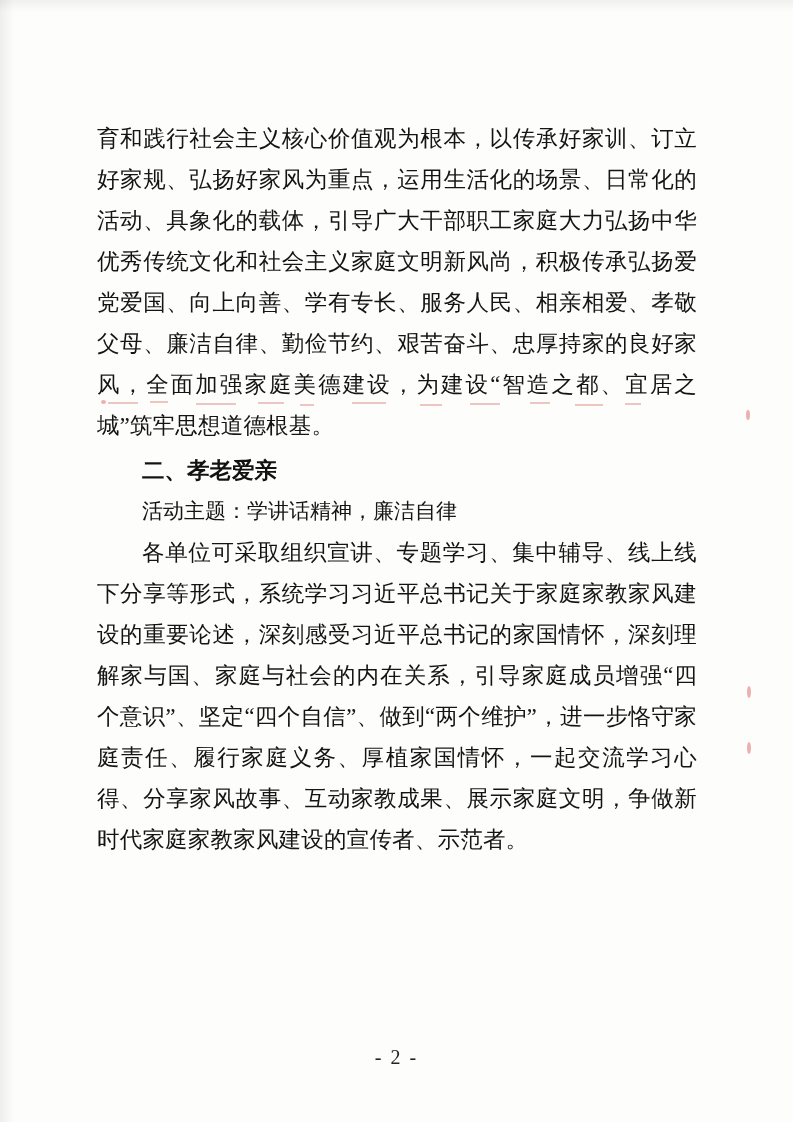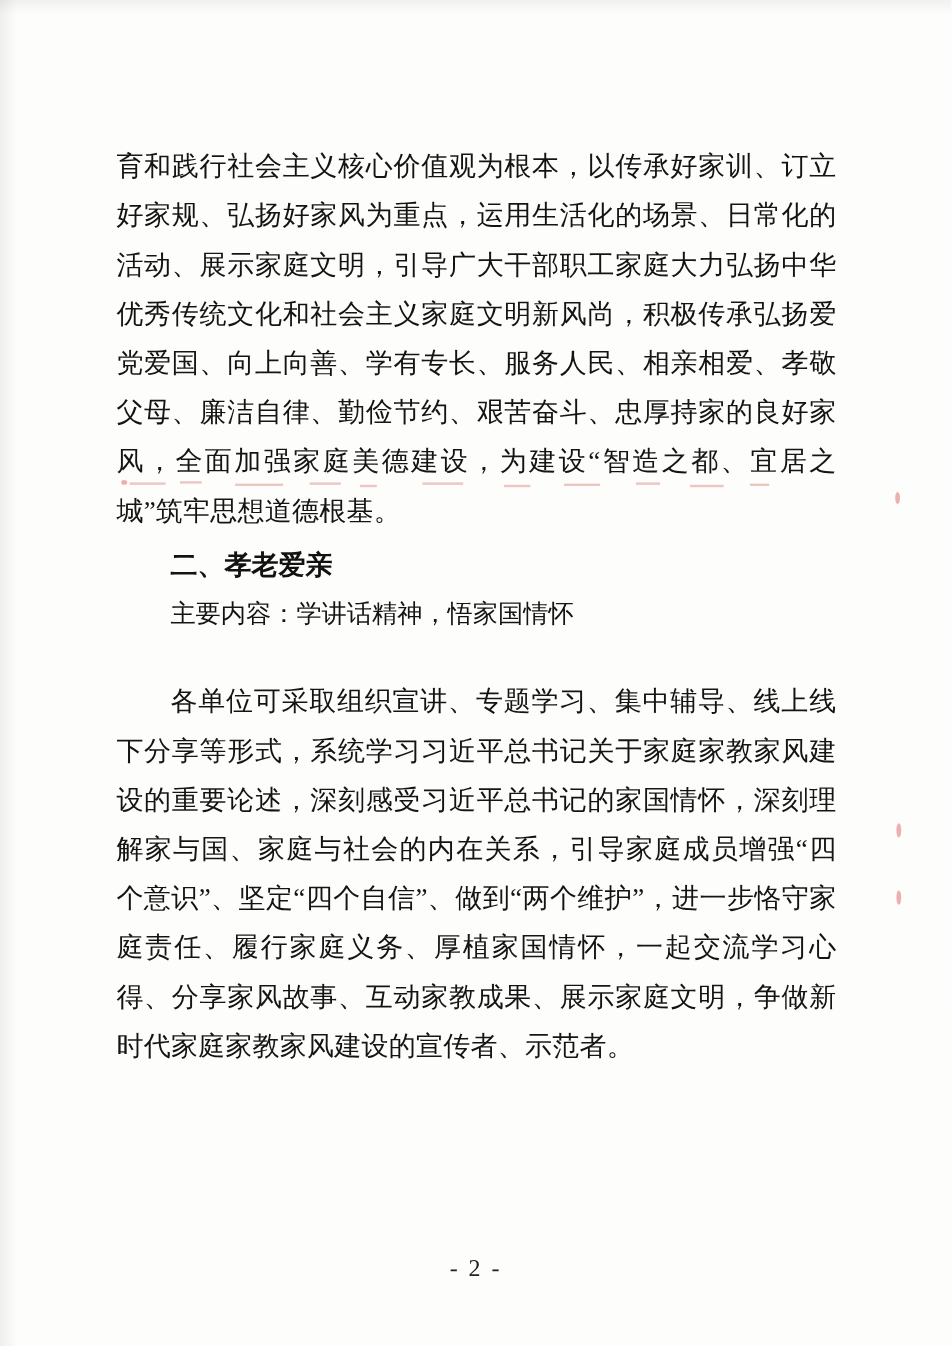--- a/index.html
+++ b/index.html
@@ -33,21 +33,20 @@
     font-size: 22.5px;
     line-height: 41px;
     text-align: justify;
     text-justify: inter-ideograph;
     letter-spacing: 0.2px;
     margin: 0;
     color: #141414;
   }
   .para.indent {
     text-indent: 45px;
-    margin-top: 32px;
   }
   .heading {
     font-size: 22.5px;
     line-height: 41px;
     font-weight: bold;
     text-indent: 45px;
     margin: 0;
     color: #121212;
     font-family: "Liberation Sans", "DejaVu Sans", sans-serif;
   }
@@ -121,28 +120,28 @@
   <div class="speckle-line" style="left:470px; top:403px; width:30px; height:2px;"></div>
   <div class="speckle-line" style="left:530px; top:402px; width:20px; height:2px;"></div>
   <div class="speckle-line" style="left:575px; top:404px; width:28px; height:2px;"></div>
   <div class="speckle-line" style="left:625px; top:403px; width:16px; height:2px;"></div>
   <div class="speckle" style="left:746px; top:410px; width:4px; height:10px;"></div>
   <div class="speckle" style="left:747px; top:686px; width:4px; height:12px;"></div>
   <div class="speckle" style="left:747px; top:742px; width:4px; height:12px;"></div>
 
   <div class="content">
 
-    <p class="para">育和践行社会主义核心价值观为根本，以传承好家训、订立好家规、弘扬好家风为重点，运用生活化的场景、日常化的活动、展示家庭文明，引导广大干部职工家庭大力弘扬中华优秀传统文化和社会主义家庭文明新风尚，积极传承弘扬爱党爱国、向上向善、学有专长、服务人民、相亲相爱、孝敬父母、廉洁自律、勤俭节约、艰苦奋斗、忠厚持家的良好家风，全面加强家庭美德建设，为建设“智造之都、宜居之城”筑牢思想道德根基。</p>
+    <p class="para">育和践行社会主义核心价值观为根本，以传承好家训、订立好家规、弘扬好家风为重点，运用生活化的场景、日常化的活动、具象化的载体，引导广大干部职工家庭大力弘扬中华优秀传统文化和社会主义家庭文明新风尚，积极传承弘扬爱党爱国、向上向善、学有专长、服务人民、相亲相爱、孝敬父母、廉洁自律、勤俭节约、艰苦奋斗、忠厚持家的良好家风，全面加强家庭美德建设，为建设“智造之都、宜居之城”筑牢思想道德根基。</p>
 
     <div class="gap-sm"></div>
 
     <p class="heading">二、孝老爱亲</p>
 
 
-    <p class="theme-line">主要内容：学讲话精神，悟家国情怀</p>
+    <p class="theme-line">活动主题：学讲话精神，廉洁自律</p>
 
     <p class="para indent">各单位可采取组织宣讲、专题学习、集中辅导、线上线下分享等形式，系统学习习近平总书记关于家庭家教家风建设的重要论述，深刻感受习近平总书记的家国情怀，深刻理解家与国、家庭与社会的内在关系，引导家庭成员增强“四个意识”、坚定“四个自信”、做到“两个维护”，进一步恪守家庭责任、履行家庭义务、厚植家国情怀，一起交流学习心得、分享家风故事、互动家教成果、展示家庭文明，争做新时代家庭家教家风建设的宣传者、示范者。</p>
 
 
   </div>
 
   <div class="footer">- 2 -</div>
 
 </div>
 

